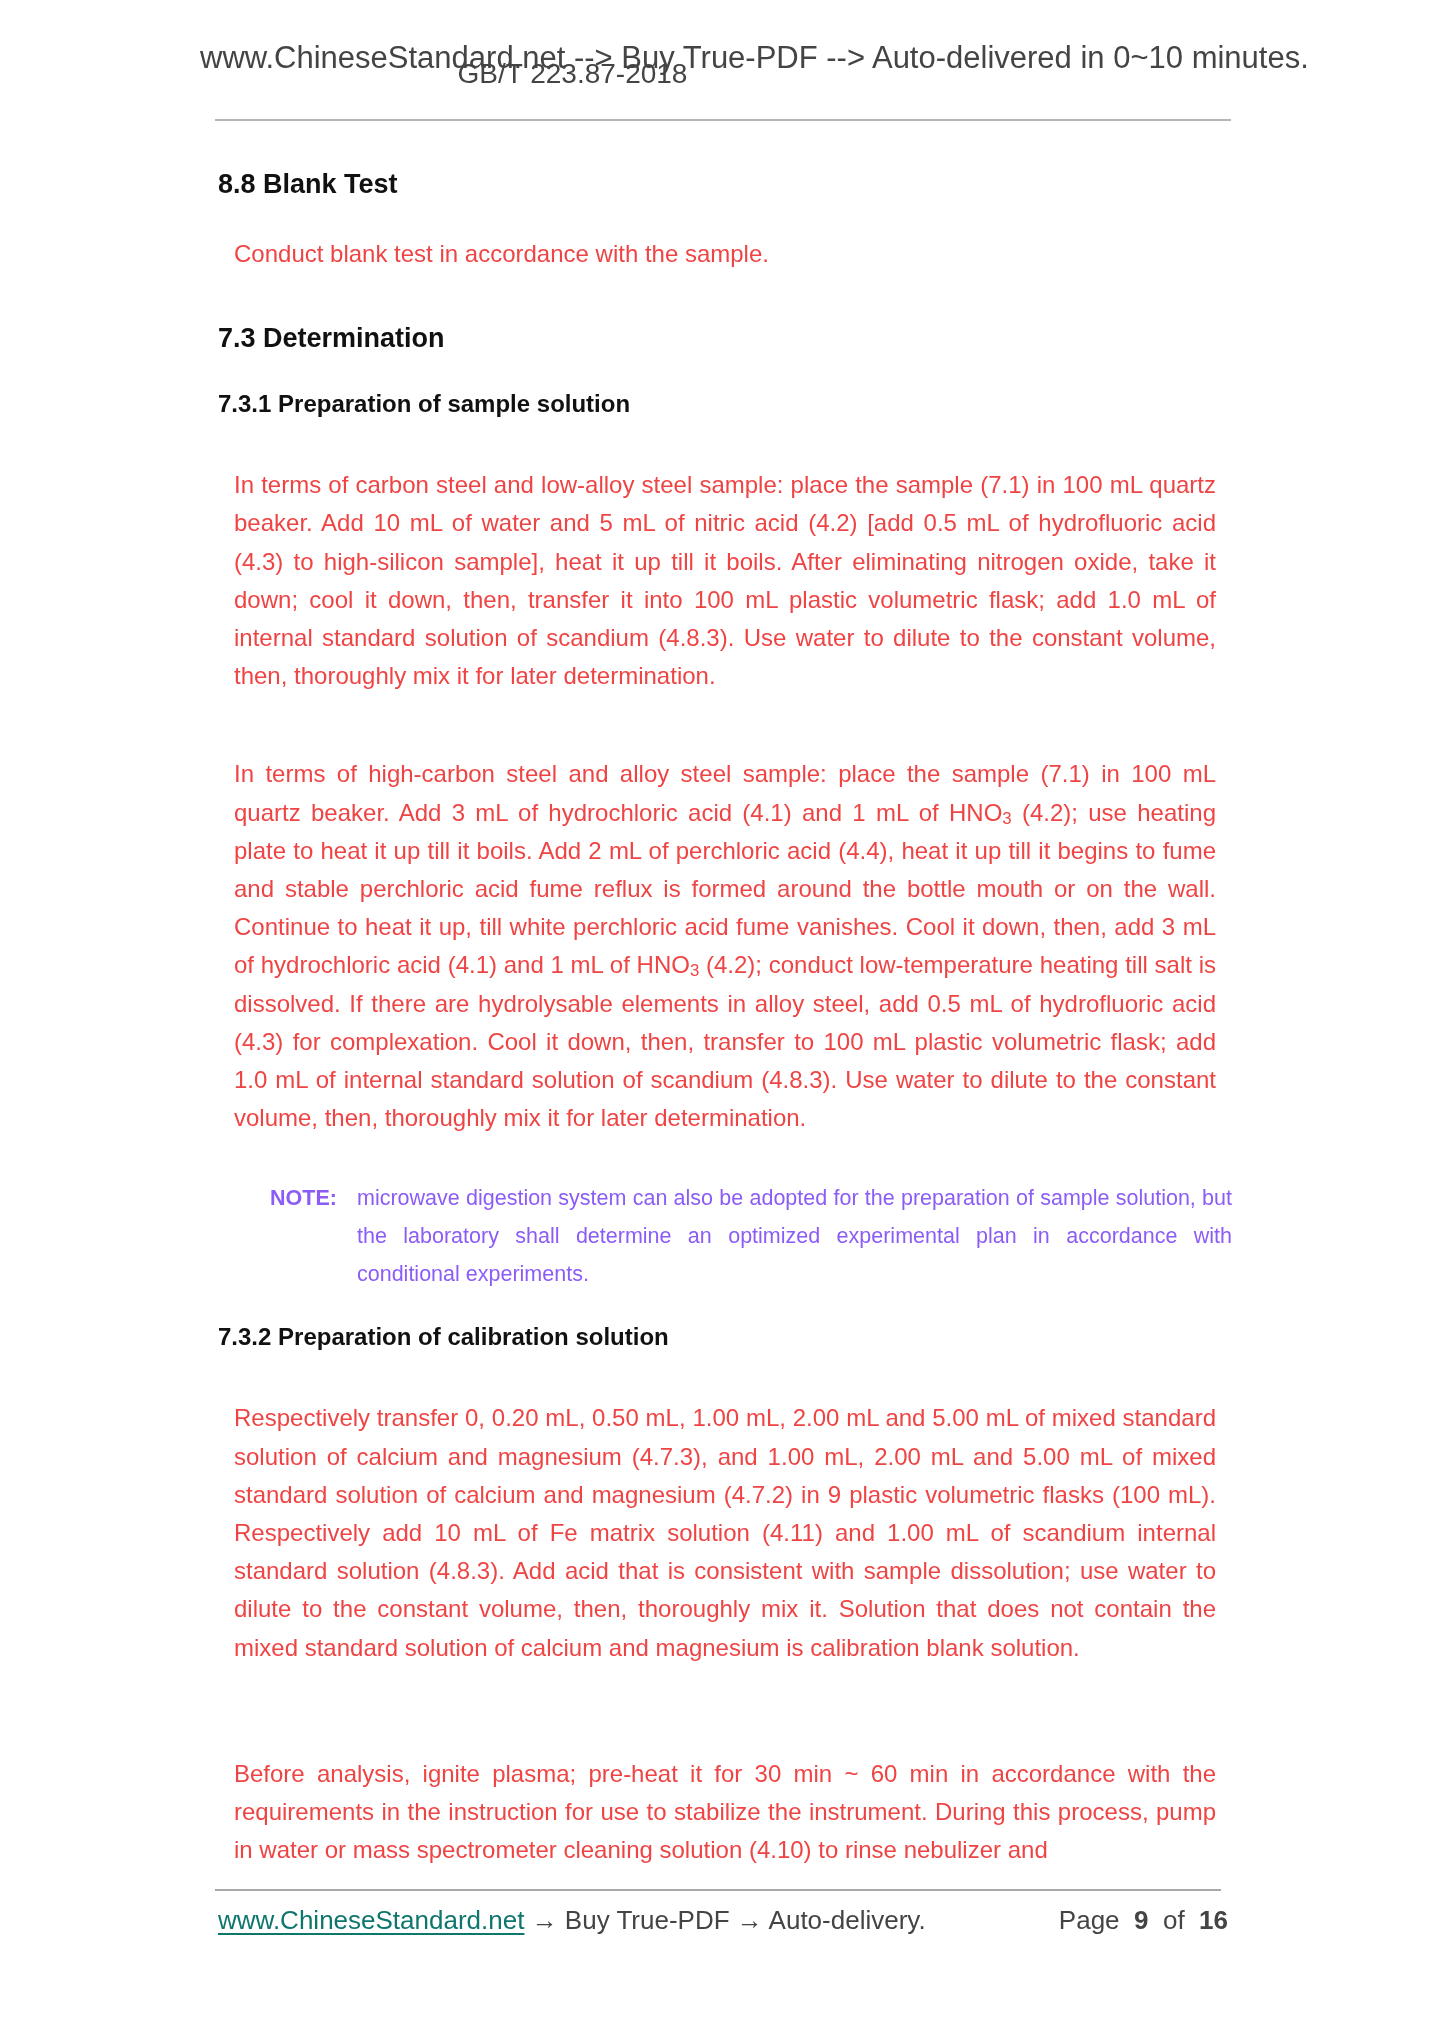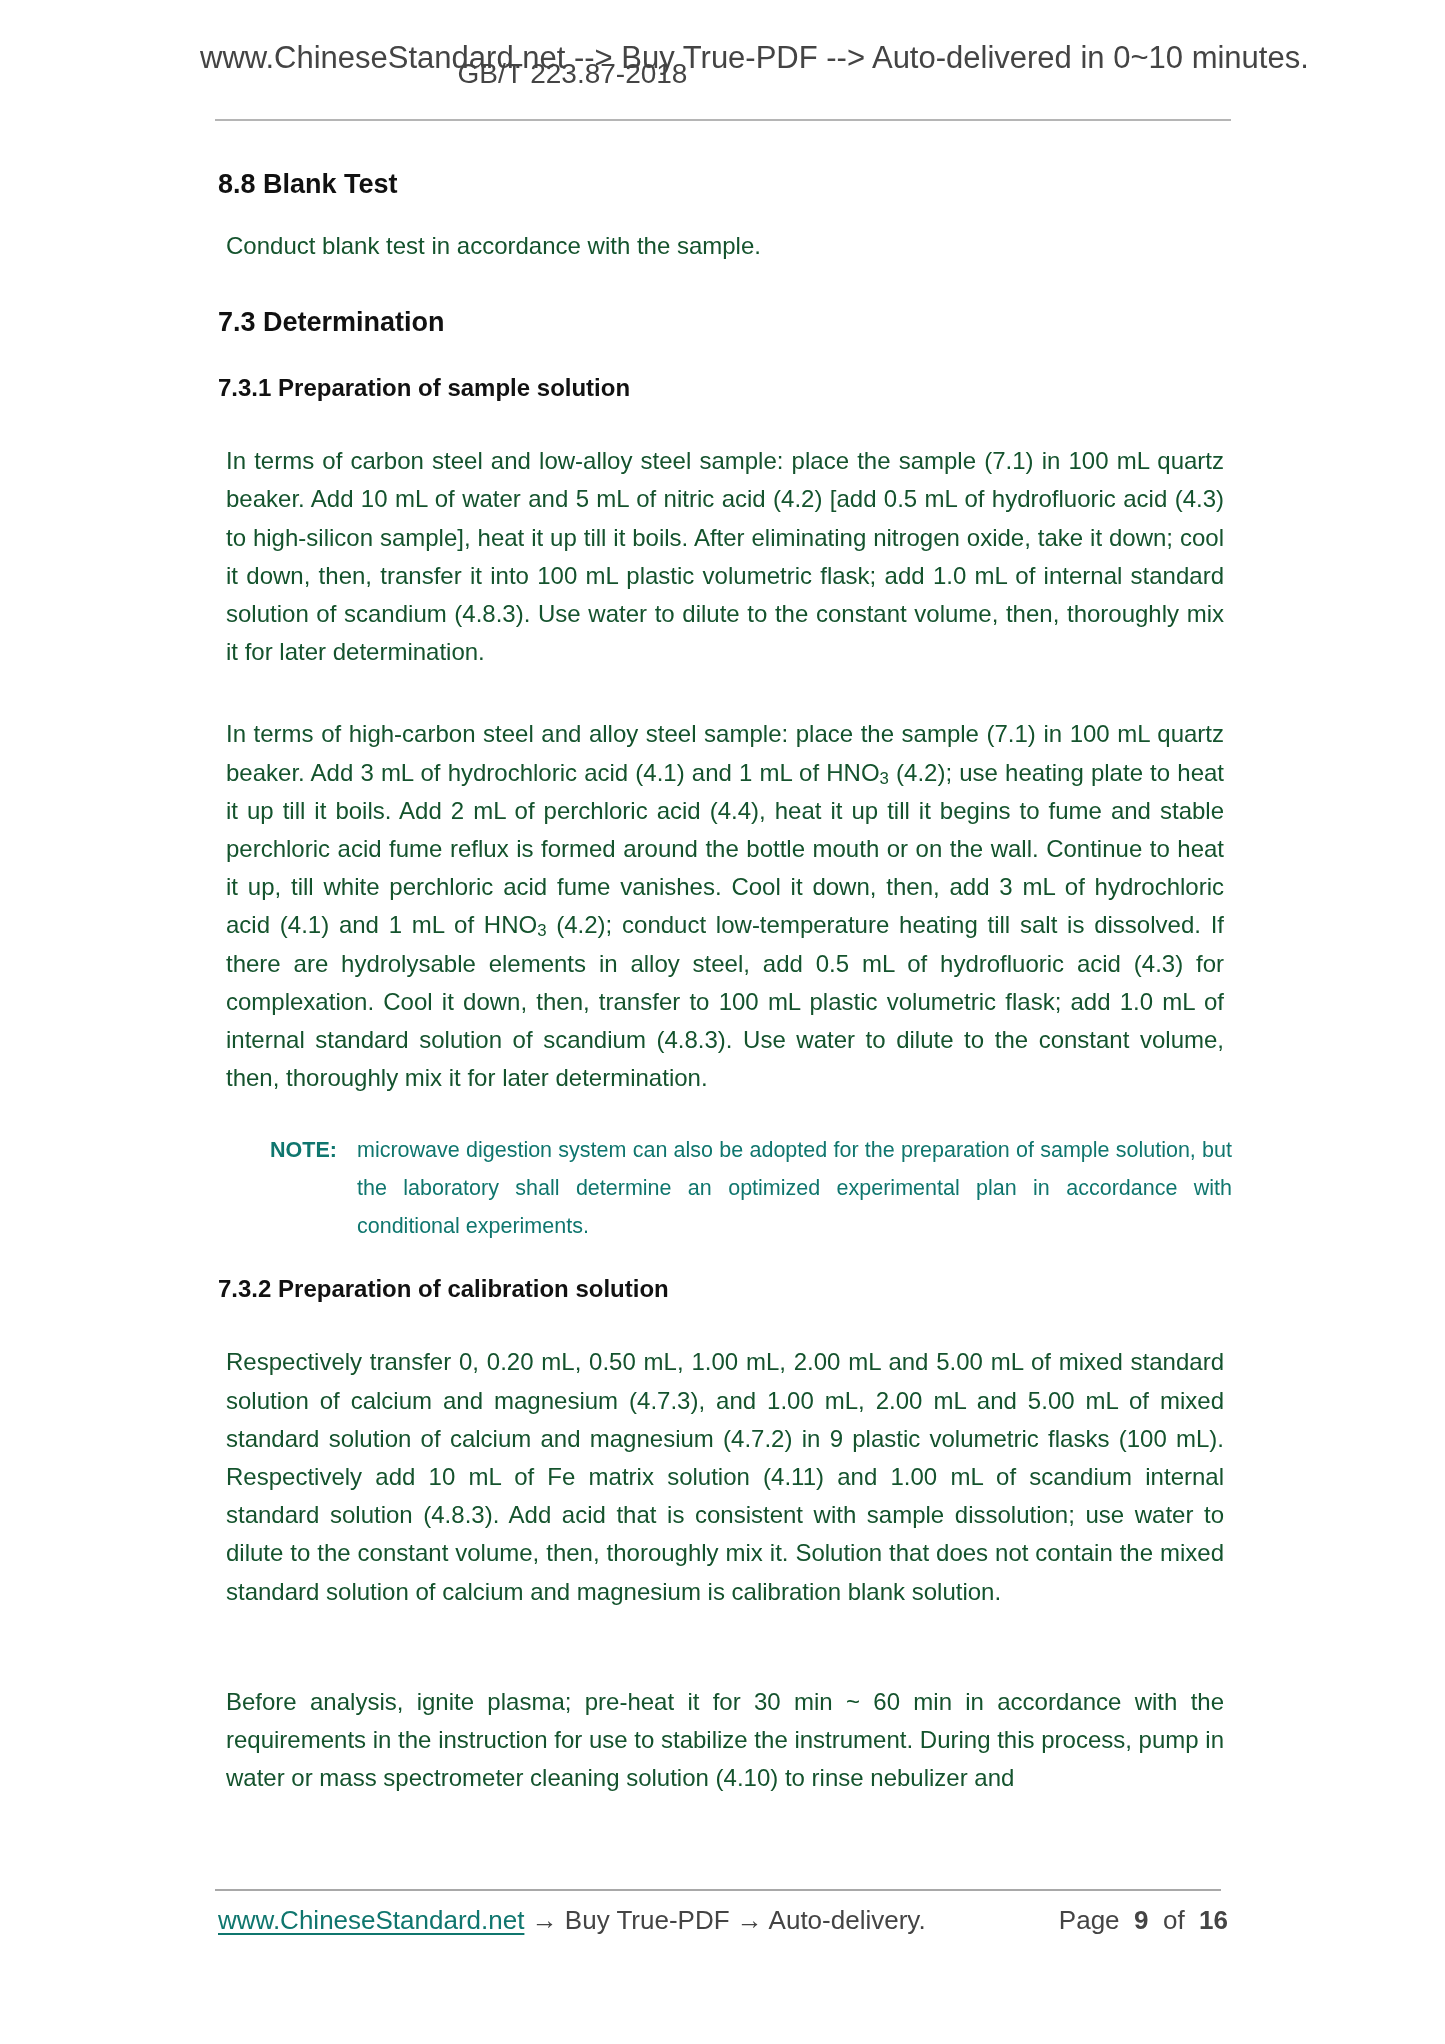--- a/index.html
+++ b/index.html
@@ -66,34 +66,34 @@
       line-height: 40px;
     }
     h3.sub {
       margin: 0;
       font-size: 24px;
       font-weight: bold;
       color: #111111;
       line-height: 36px;
     }
     p.body {
-      margin: 8px;
+      margin: 16px;
       font-size: 24px;
       line-height: 38.2px;
       text-align: justify;
-      color: #14532d;
+      color: #ef4444;
     }
     .note {
       position: relative;
       margin: 0;
       padding-left: 139px;
       font-size: 21.5px;
       line-height: 38px;
       text-align: justify;
-      color: #0f766e;
+      color: #8b5cf6;
     }
     .note .note-label {
       position: absolute;
       left: 52px;
       top: 0;
       font-weight: bold;
     }
     sub { font-size: 70%; vertical-align: -3px; line-height: 0; }
     .footer {
       position: absolute;

